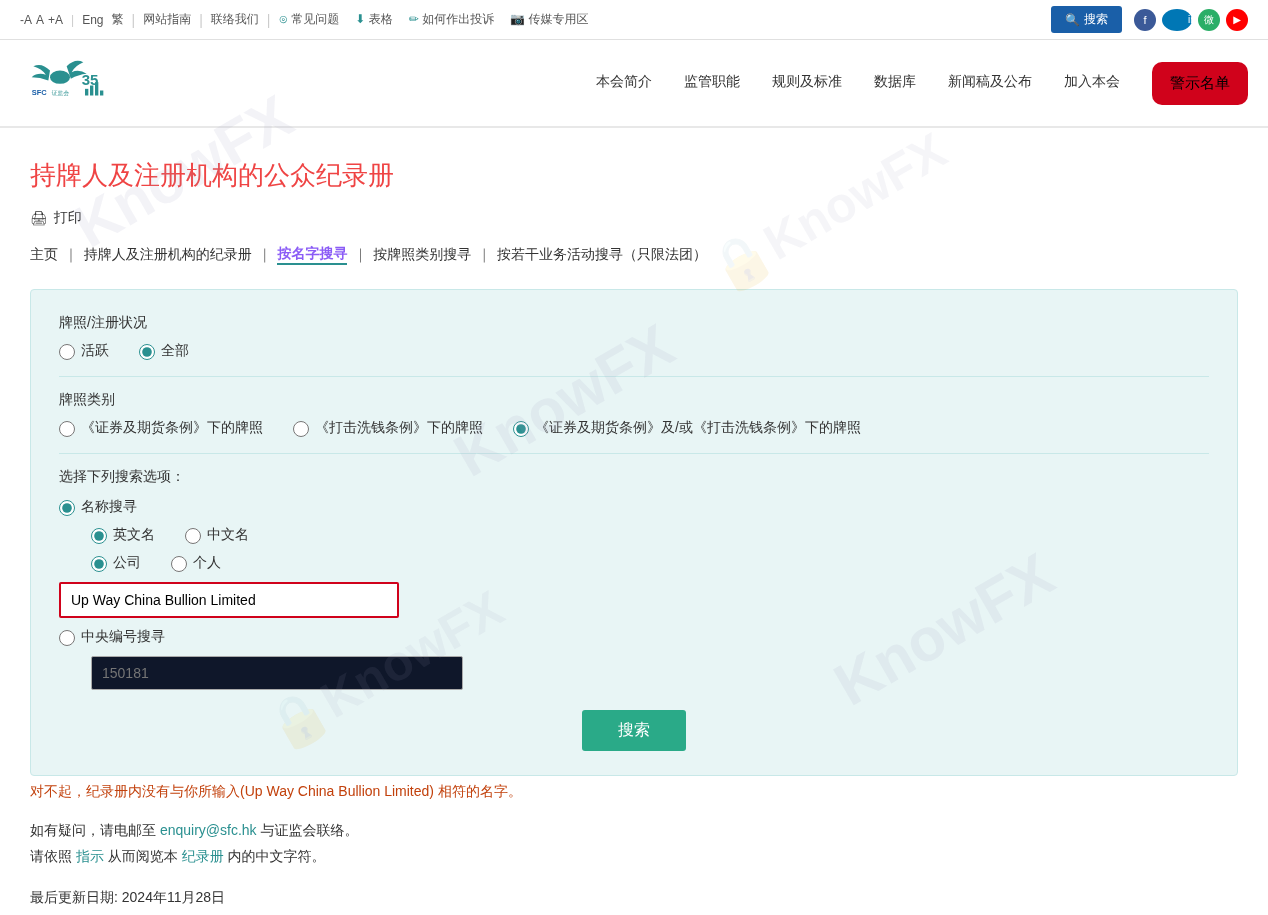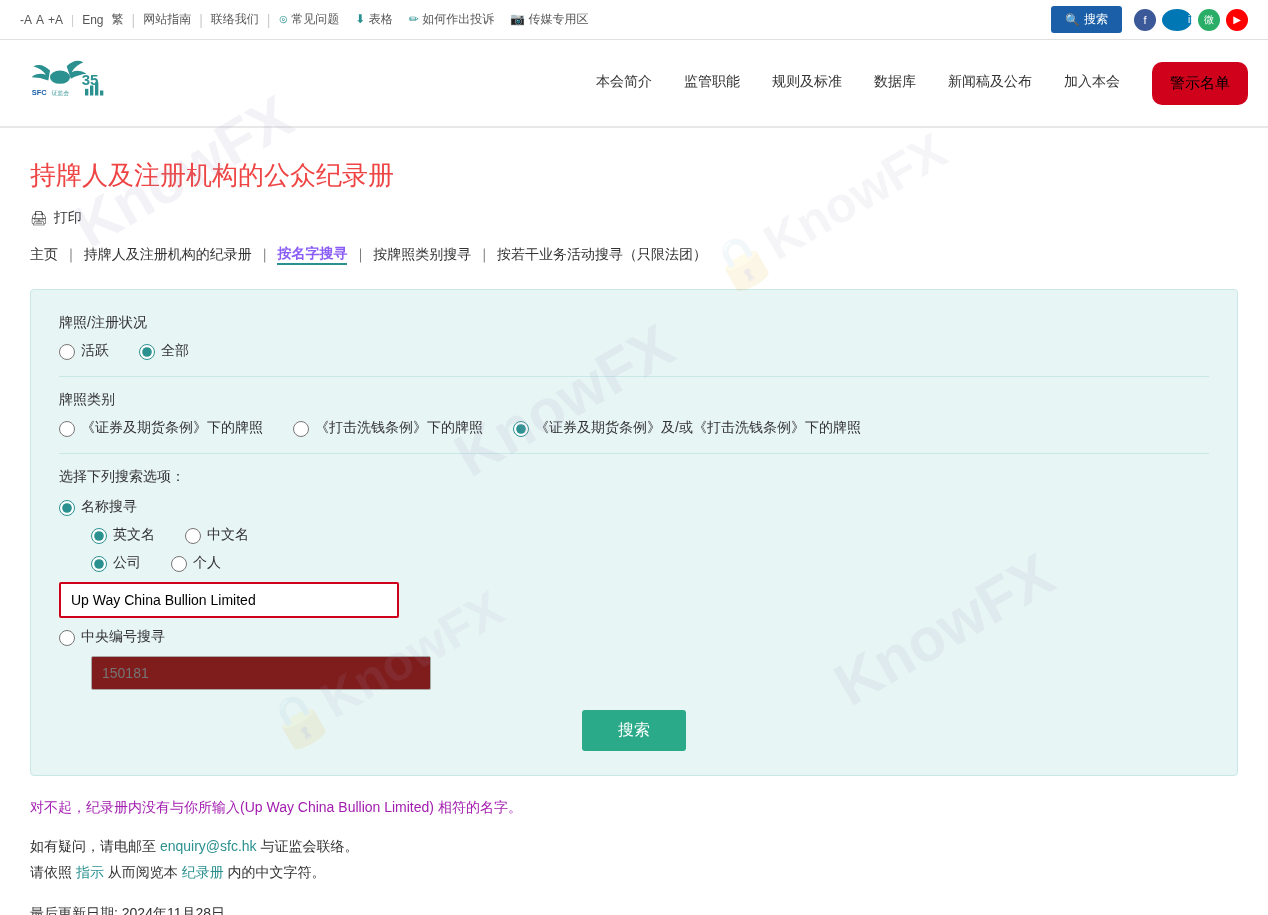--- a/index.html
+++ b/index.html
@@ -117,21 +117,21 @@
     .breadcrumb a { color: #333; text-decoration: none; }
     .breadcrumb .active { color: #8b5cf6; border-bottom: 2px solid #2a9090; font-weight: bold; }
     .breadcrumb .sep { color: #666; }
 
     
     .search-box {
       background: #e8f5f5;
       border: 1px solid #c8e8e8;
       border-radius: 4px;
       padding: 24px 28px;
-      margin-bottom: 20px;
+      margin-bottom: 4px;
     }
     .form-section { margin-bottom: 16px; }
     .form-label { font-size: 14px; color: #333; margin-bottom: 10px; font-weight: normal; }
     .radio-group { display: flex; gap: 30px; align-items: center; flex-wrap: wrap; }
     .radio-item { display: flex; align-items: flex-end; gap: 6px; cursor: pointer; font-size: 14px; }
     .radio-item input[type="radio"] { cursor: pointer; accent-color: #2a9090; width: 16px; height: 16px; }
 
     .divider { height: 1px; background: #c8e8e8; margin: 14px 0; }
 
     .search-options-label { font-size: 14px; color: #333; margin-bottom: 12px; }
@@ -157,21 +157,21 @@
       padding: 10px 36px;
       font-size: 16px;
       border-radius: 3px;
       cursor: pointer;
       display: block;
       margin: 20px auto 0;
     }
 
     .result-msg {
       font-size: 14px;
-      color: #a21caf;
+      color: #c2410c;
       margin-bottom: 16px;
       line-height: 1.6;
     }
     .contact-info {
       font-size: 14px;
       color: #333;
       margin-bottom: 10px;
       line-height: 1.8;
     }
     .contact-info a { color: #2a9090; text-decoration: none; }
@@ -366,21 +366,21 @@
       </div>
 
       <div class="option-row" style="margin-top:6px">
         <label class="radio-item">
           <input type="radio" name="search_type" value="central" style="">
           <span>中央编号搜寻</span>
         </label>
       </div>
 
       <div style="margin-left:32px; margin-top:6px">
-        <input type="text" style="width: 340px; padding: 8px 10px; border: 1px solid rgb(170, 170, 170); background: #7f1d1d; color: rgb(170, 170, 170); font-size: 14px; border-radius: 2px;" placeholder="150181" disabled="">
+        <input type="text" style="width: 372px; padding: 8px 10px; border: 1px solid rgb(170, 170, 170); background: #0f172a; color: rgb(170, 170, 170); font-size: 14px; border-radius: 2px;" placeholder="150181" disabled="">
       </div>
     </div>
 
     <button class="search-btn-main">搜索</button>
   </div>
 
   <p class="result-msg">对不起，纪录册内没有与你所输入(Up Way China Bullion Limited) 相符的名字。</p>
 
   <div class="contact-info">
     <span>如有疑问，请电邮至</span>

